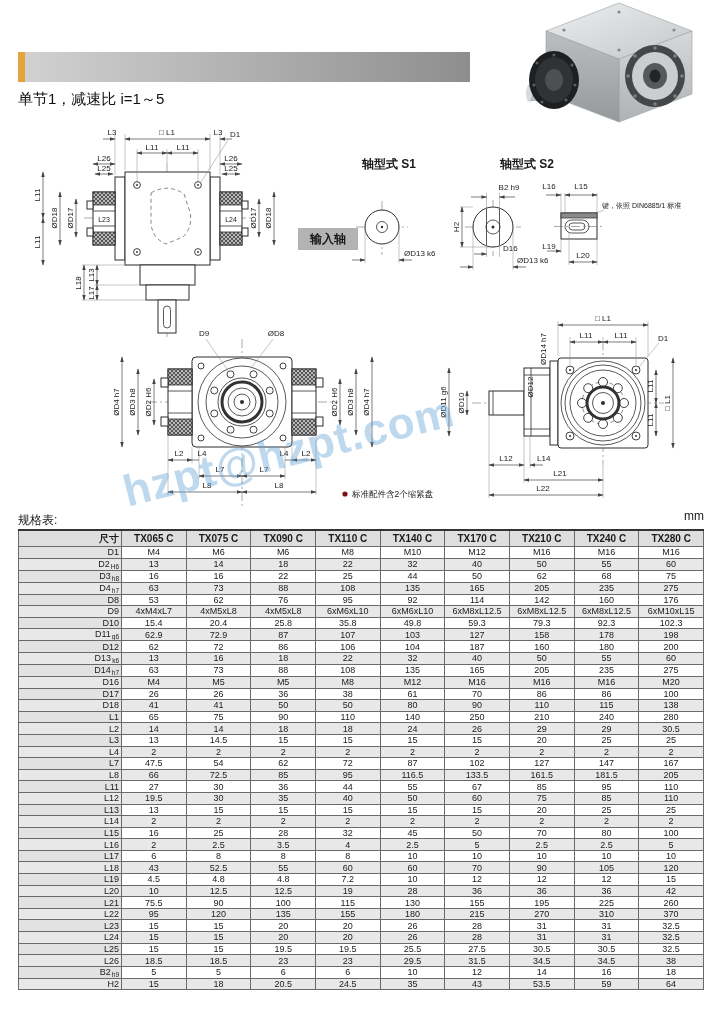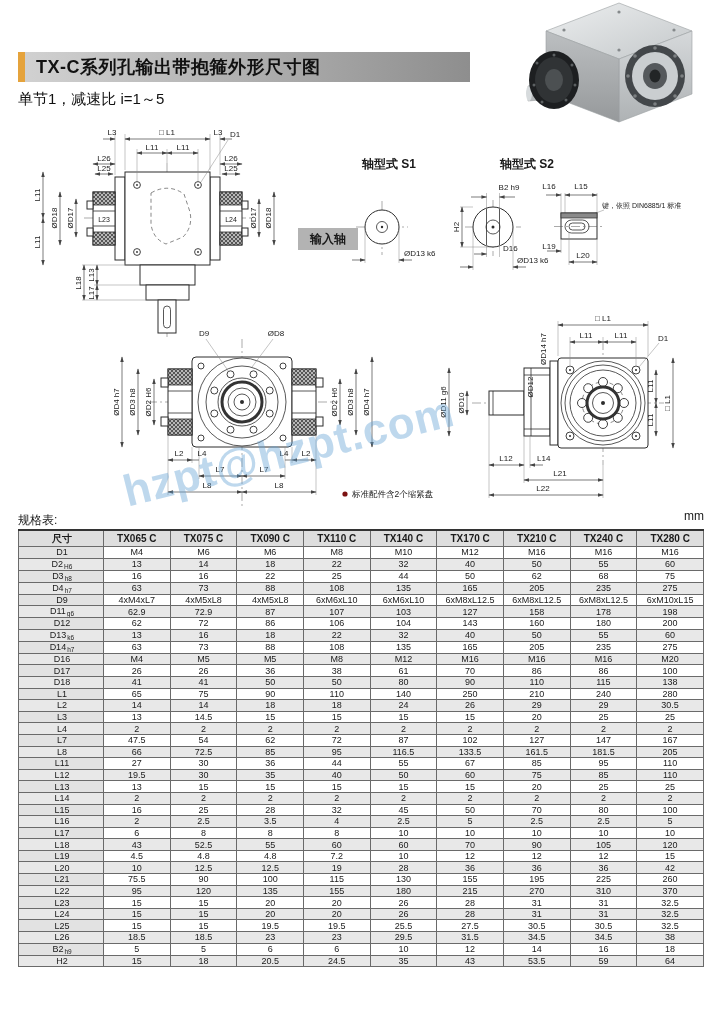--- a/index.html
+++ b/index.html
@@ -11,21 +11,21 @@
   .title-text{font-size:18px;font-weight:bold;color:#111;padding-left:11px;letter-spacing:.5px;white-space:nowrap;}
   .subtitle{left:18px;top:90px;font-size:15px;color:#111;text-align:center;}
   
   .spec-label{left:18px;top:512px;font-size:12px;font-weight:normal;}
   .unit-label{left:684px;top:509px;font-size:12px;}
   
   .spec-table-wrap{left:18px;top:529px;width:686px;}
   table{border-collapse:collapse;width:686px;table-layout:fixed;border-top:2px solid #333;}
   th,td{border:1px solid #6a6a6a;font-size:9px;line-height:10px;height:10.6px;padding:0 2px;text-align:center;overflow:hidden;white-space:nowrap;}
   th{background:#dedede;font-weight:bold;font-size:10px;height:15px;}
-  th:first-child,td:first-child{width:78px;text-align:center;padding-left:4px;}
+  th:first-child,td:first-child{width:78px;text-align:right;padding-left:22px;}
   tbody tr:nth-child(even) td{background:#e8e8e8;}
   tbody td:first-child{background:#e2e2e2;}
   .tsub{font-size:6.5px;position:relative;top:2px;margin-left:1px;}
   
   .watermark{left:118px;top:468px;font-size:44px;font-weight:600;color:rgba(100,162,212,.42);transform:rotate(-14deg);transform-origin:left top;letter-spacing:1px;z-index:40;pointer-events:none;white-space:nowrap;}
   
   svg text{font-size:8px;fill:#1a1a1a;}
   .ol{stroke:#2d2d2d;stroke-width:1;fill:#fff;}
   .oln{stroke:#2d2d2d;stroke-width:.8;fill:none;}
   .dl{stroke:#444;stroke-width:.7;fill:none;}
@@ -34,21 +34,20 @@
   .dsh{stroke:#555;stroke-width:.7;stroke-dasharray:4 3;fill:none;}
   .dtitle{font-size:12px;font-weight:bold;}
   .tiny{font-size:7px;}
   .hole{stroke:#2d2d2d;stroke-width:.9;fill:#fff;}
 </style>
 </head>
 <body>
 
 <div class="abs title-bar">
   <div class="title-accent"></div>
-  <div class="title-text">TX-C系列孔输出带抱箍外形尺寸图</div>
 </div>
 <div class="abs subtitle">单节1，减速比 i=1～5</div>
 
 <svg class="abs" style="left:522px;top:0px;" width="196" height="126" viewBox="0 0 196 126">
   <defs>
     <linearGradient id="gTop" x1="0" y1="0" x2="1" y2="1">
       <stop offset="0" stop-color="#eceeef"></stop>
         <stop offset="1" stop-color="#c4c8ca"></stop>
     </linearGradient>
     <linearGradient id="gRight" x1="0" y1="0" x2="0" y2="1">
@@ -505,51 +504,75 @@
           <td>73</td>
           <td>88</td>
           <td>108</td>
           <td>135</td>
           <td>165</td>
           <td>205</td>
           <td>235</td>
           <td>275</td>
         </tr>
         <tr>
+          <td><span>D8</span></td>
+          <td>53</td>
+          <td>62</td>
+          <td>76</td>
+          <td>95</td>
+          <td>92</td>
+          <td>114</td>
+          <td>142</td>
+          <td>160</td>
+          <td>176</td>
+        </tr>
+        <tr>
           <td><span>D9</span></td>
           <td>4xM4xL7</td>
           <td>4xM5xL8</td>
           <td>4xM5xL8</td>
           <td>6xM6xL10</td>
           <td>6xM6xL10</td>
           <td>6xM8xL12.5</td>
           <td>6xM8xL12.5</td>
           <td>6xM8xL12.5</td>
           <td>6xM10xL15</td>
         </tr>
         <tr>
+          <td><span>D10</span></td>
+          <td>15.4</td>
+          <td>20.4</td>
+          <td>25.8</td>
+          <td>35.8</td>
+          <td>49.8</td>
+          <td>59.3</td>
+          <td>79.3</td>
+          <td>92.3</td>
+          <td>102.3</td>
+        </tr>
+        <tr>
           <td><span>D11</span><span class="tsub">g6</span></td>
           <td>62.9</td>
           <td>72.9</td>
           <td>87</td>
           <td>107</td>
           <td>103</td>
           <td>127</td>
           <td>158</td>
           <td>178</td>
           <td>198</td>
         </tr>
         <tr>
           <td><span>D12</span></td>
           <td>62</td>
           <td>72</td>
           <td>86</td>
           <td>106</td>
           <td>104</td>
-          <td>143</td>
+          <td>187</td>
           <td>160</td>
           <td>180</td>
           <td>200</td>
         </tr>
         <tr>
           <td><span>D13</span><span class="tsub">k6</span></td>
           <td>13</td>
           <td>16</td>
           <td>18</td>
           <td>22</td>

